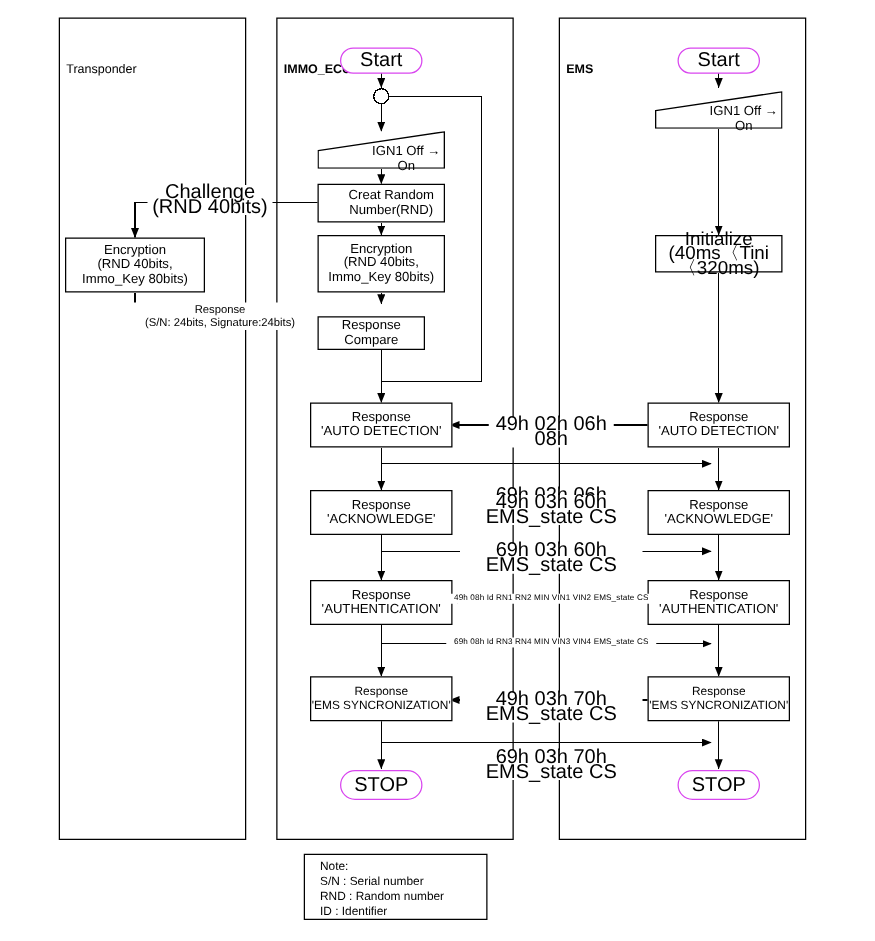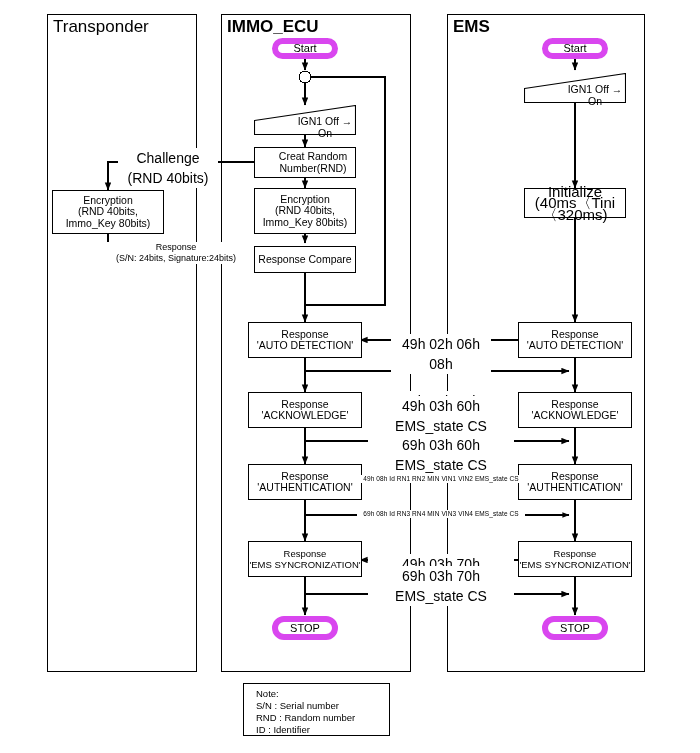--- a/index.html
+++ b/index.html
@@ -1,36 +1,36 @@
 <!DOCTYPE html>
 <html><head>
 <meta charset="utf-8">
 <style>
   html,body{margin:0;padding:0;background:#ffffff;}
   body{font-family:"Liberation Sans","DejaVu Sans",sans-serif;color:#000;}
   #stage{position:relative;width:700px;height:753px;overflow:hidden;background:#fff;}
   #svg{position:absolute;left:0;top:0;width:700px;height:753px;}
 
   .lane{position:absolute;border:1px solid #000;background:transparent;box-sizing:border-box;}
-  .lane-title{position:absolute;font-size:17px;line-height:13px;white-space:nowrap;}
+  .lane-title{position:absolute;font-size:10px;line-height:13px;white-space:nowrap;margin-top:29px;}
   .lane-title.bold{font-weight:bold;}
 
   .node{position:absolute;box-sizing:border-box;border:1px solid #000;background:#fff;
         display:flex;align-items:center;justify-content:center;text-align:center;
         font-size:10.5px;line-height:11.5px;white-space:pre-line;}
-  .term{position:absolute;box-sizing:border-box;border:6px solid #d946ef;background:#fff;
+  .term{position:absolute;box-sizing:border-box;border:1px solid #d946ef;background:#fff;
         border-radius:999px;display:flex;align-items:center;justify-content:center;
-        font-size:11px;line-height:11px;}
+        font-size:16px;line-height:11px;}
   .manual{position:absolute;box-sizing:border-box;background:transparent;
           display:flex;align-items:center;justify-content:center;text-align:center;
           font-size:10.5px;line-height:11.5px;}
   .manual .mtxt{position:absolute;left:4px;right:0;bottom:0;height:15px;display:flex;
                 align-items:center;justify-content:center;z-index:2;margin-left:36px;}
 
-  .lbl{position:absolute;font-size:14px;line-height:20px;white-space:pre-line;
+  .lbl{position:absolute;font-size:16px;line-height:12px;white-space:pre-line;
        text-align:center;background:#fff;padding:0 2px;box-sizing:border-box;}
   .lbl.tiny{font-size:6.5px;line-height:8px;letter-spacing:.1px;}
 
   .note{position:absolute;border:1px solid #000;background:#fff;box-sizing:border-box;
         font-size:9.5px;line-height:12px;padding:4px 12px;white-space:pre-line;text-align:left;}
 </style>
 </head>
 <body>
 
 <div id="stage">
@@ -121,21 +121,21 @@
     <div class="mtxt">IGN1 Off → On</div>
   </div>
 
   <div class="node" style="left:254px;top:147px;width:102px;height:31px;padding-left:16px;">Creat Random
 Number(RND)</div>
 
   <div class="node" style="left:254px;top:188px;width:102px;height:46px;">Encryption
 (RND 40bits,
 Immo_Key 80bits)</div>
 
-  <div class="node" style="left:254px;top:246px;width:102px;height:27px;">Response Compare</div>
+  <div class="node" style="left:254px;top:253px;width:86px;height:27px;">Response Compare</div>
 
   <div class="node" style="left:248px;top:322px;width:114px;height:36px;">Response
 'AUTO DETECTION'</div>
 
   <div class="node" style="left:248px;top:392px;width:114px;height:36px;">Response
 'ACKNOWLEDGE'</div>
 
   <div class="node" style="left:248px;top:464px;width:114px;height:36px;">Response
 'AUTHENTICATION'</div>
 
@@ -177,20 +177,20 @@
   <div class="lbl" style="left:368px;top:396px;width:146px;">49h 03h 60h EMS_state CS</div>
 
   <div class="lbl" style="left:368px;top:435px;width:146px;">69h 03h 60h EMS_state CS</div>
 
   <div class="lbl tiny" style="left:357px;top:475px;width:168px;">49h 08h Id RN1 RN2 MIN VIN1 VIN2 EMS_state CS</div>
 
   <div class="lbl tiny" style="left:357px;top:510px;width:168px;">69h 08h Id RN3 RN4 MIN VIN3 VIN4 EMS_state CS</div>
 
   <div class="lbl" style="left:368px;top:554px;width:146px;">49h 03h 70h EMS_state CS</div>
 
-  <div class="lbl" style="left:368px;top:566px;width:146px;">69h 03h 70h EMS_state CS</div>
+  <div class="lbl" style="left:368px;top:600px;width:146px;">69h 03h 70h EMS_state CS</div>
 
   <div class="note" style="left:243px;top:683px;width:147px;height:53px;">Note:
 S/N : Serial number
 RND : Random number
 ID : Identifier</div>
 
 </div>
 
 </body></html>

